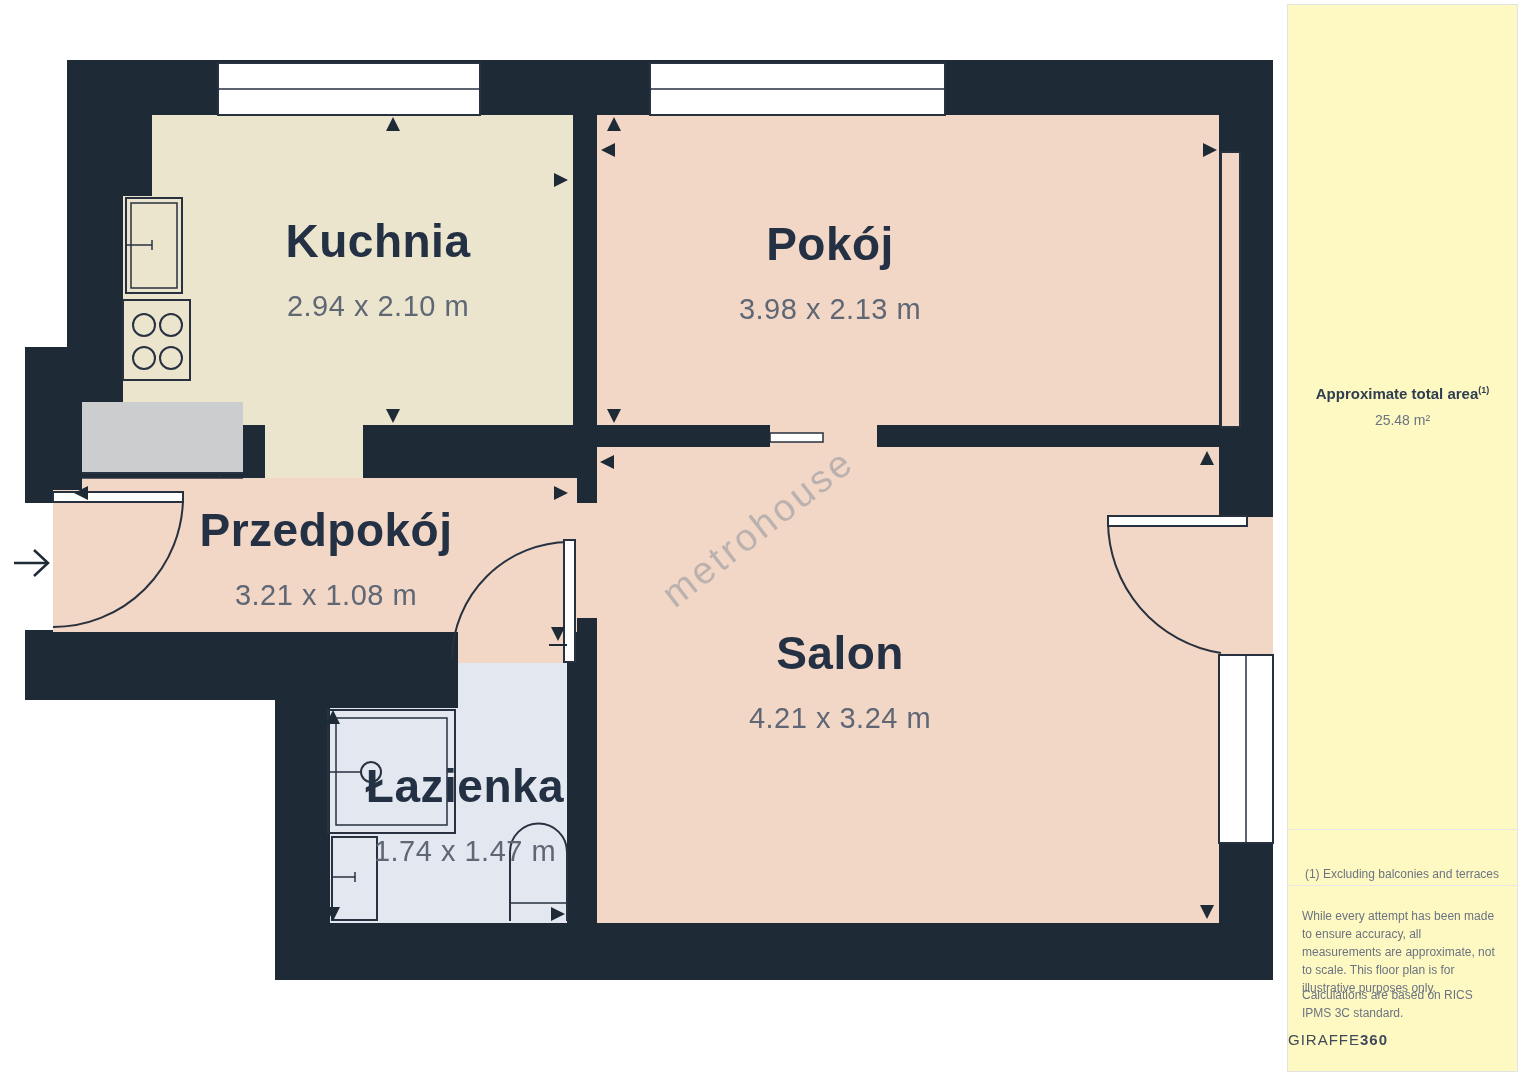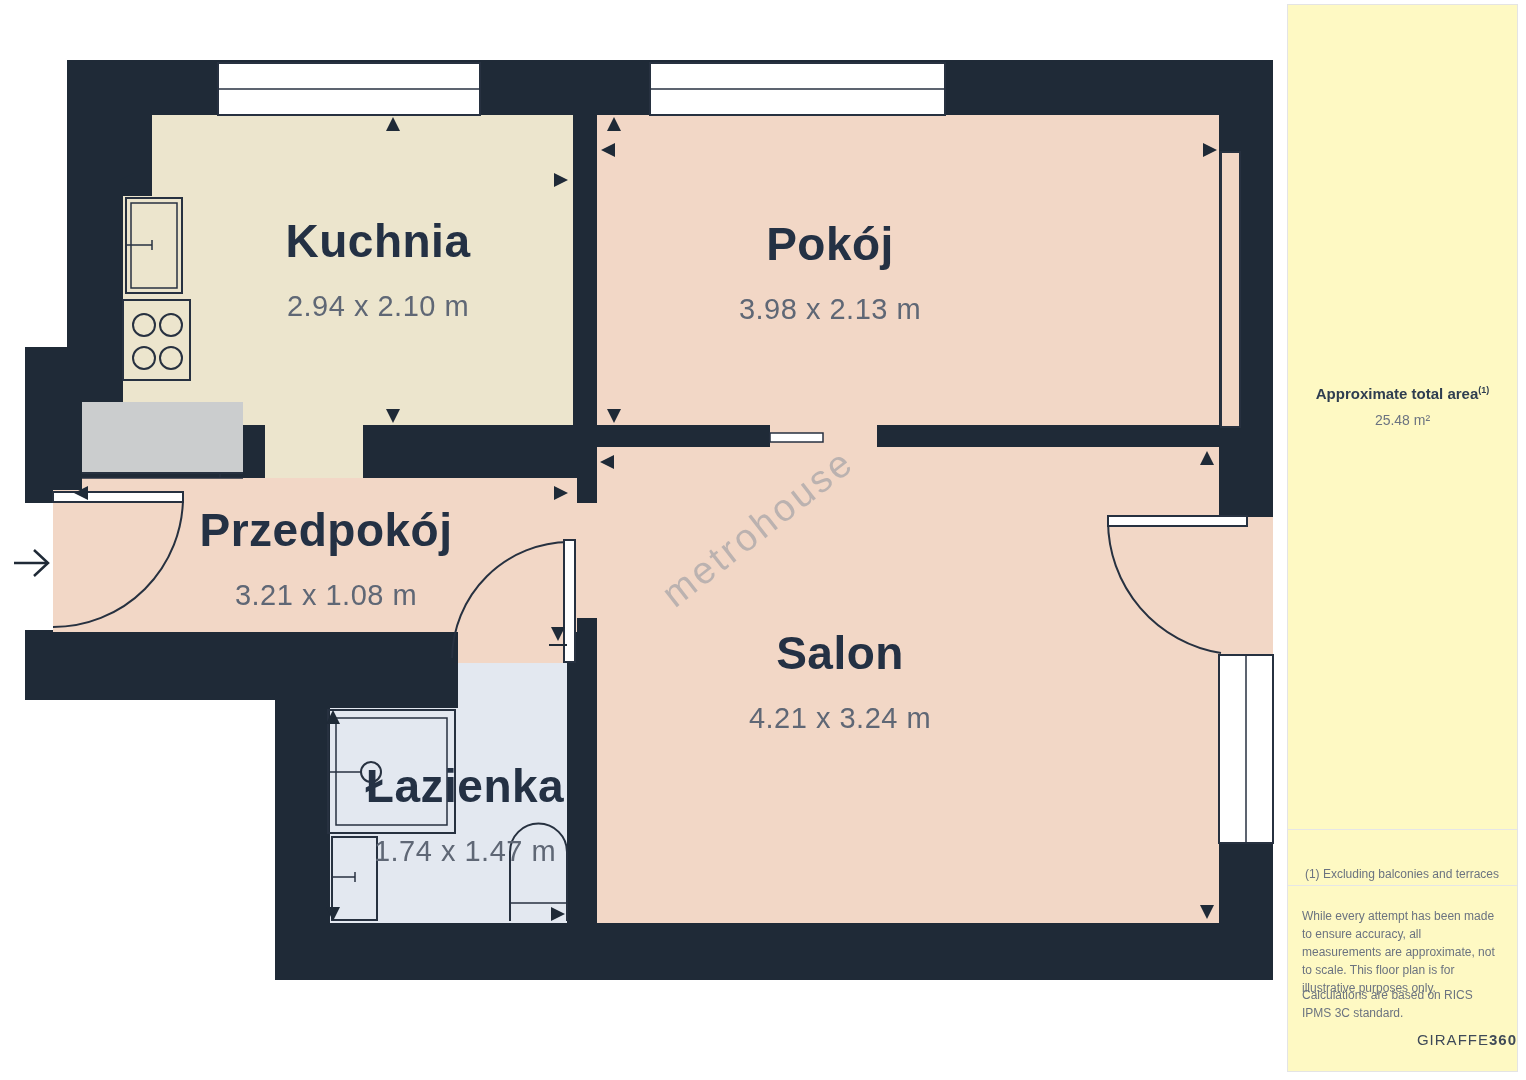--- a/index.html
+++ b/index.html
@@ -17,21 +17,21 @@
   .sidebar{position:absolute;left:1287px;top:4px;width:231px;height:1068px;background:#fef9c3;
     border:1px solid #e4e4e4;box-sizing:border-box;}
   .sb-area{position:absolute;top:380px;left:0;right:0;text-align:center;}
   .sb-area-label{font-size:15px;font-weight:700;color:#2e3d50;}
   .sb-area-label sup{font-size:9px;font-weight:700;}
   .sb-area-value{font-size:14px;color:#6b7380;margin-top:10px;}
   .sb-divider{position:absolute;left:0;right:0;height:0;border-top:1px solid #e6e6e6;}
   .sb-footnote{position:absolute;top:846px;left:8px;right:9px;text-align:center;font-size:12px;color:#6b7380;margin-top:16px;}
   .sb-disclaimer{position:absolute;top:902px;left:14px;right:14px;text-align:left;font-size:12px;line-height:1.5;color:#6b7380;}
   .sb-standard{position:absolute;top:981px;left:14px;right:14px;text-align:left;font-size:12px;line-height:1.5;color:#6b7380;}
-  .sb-brand{position:absolute;top:1026px;left:0;right:0;text-align:right;font-size:15px;color:#3f4a58;letter-spacing:1px;}
+  .sb-brand{position:absolute;top:1026px;left:0;right:0;text-align:left;font-size:15px;color:#3f4a58;letter-spacing:1px;}
   .sb-brand .b360{font-weight:700;}
 </style>
 </head>
 <body>
 
 <div id="stage">
 
   <svg id="plan-svg" width="1288" height="1080" viewBox="0 0 1288 1080">
 
     <g fill="#1f2a37">

